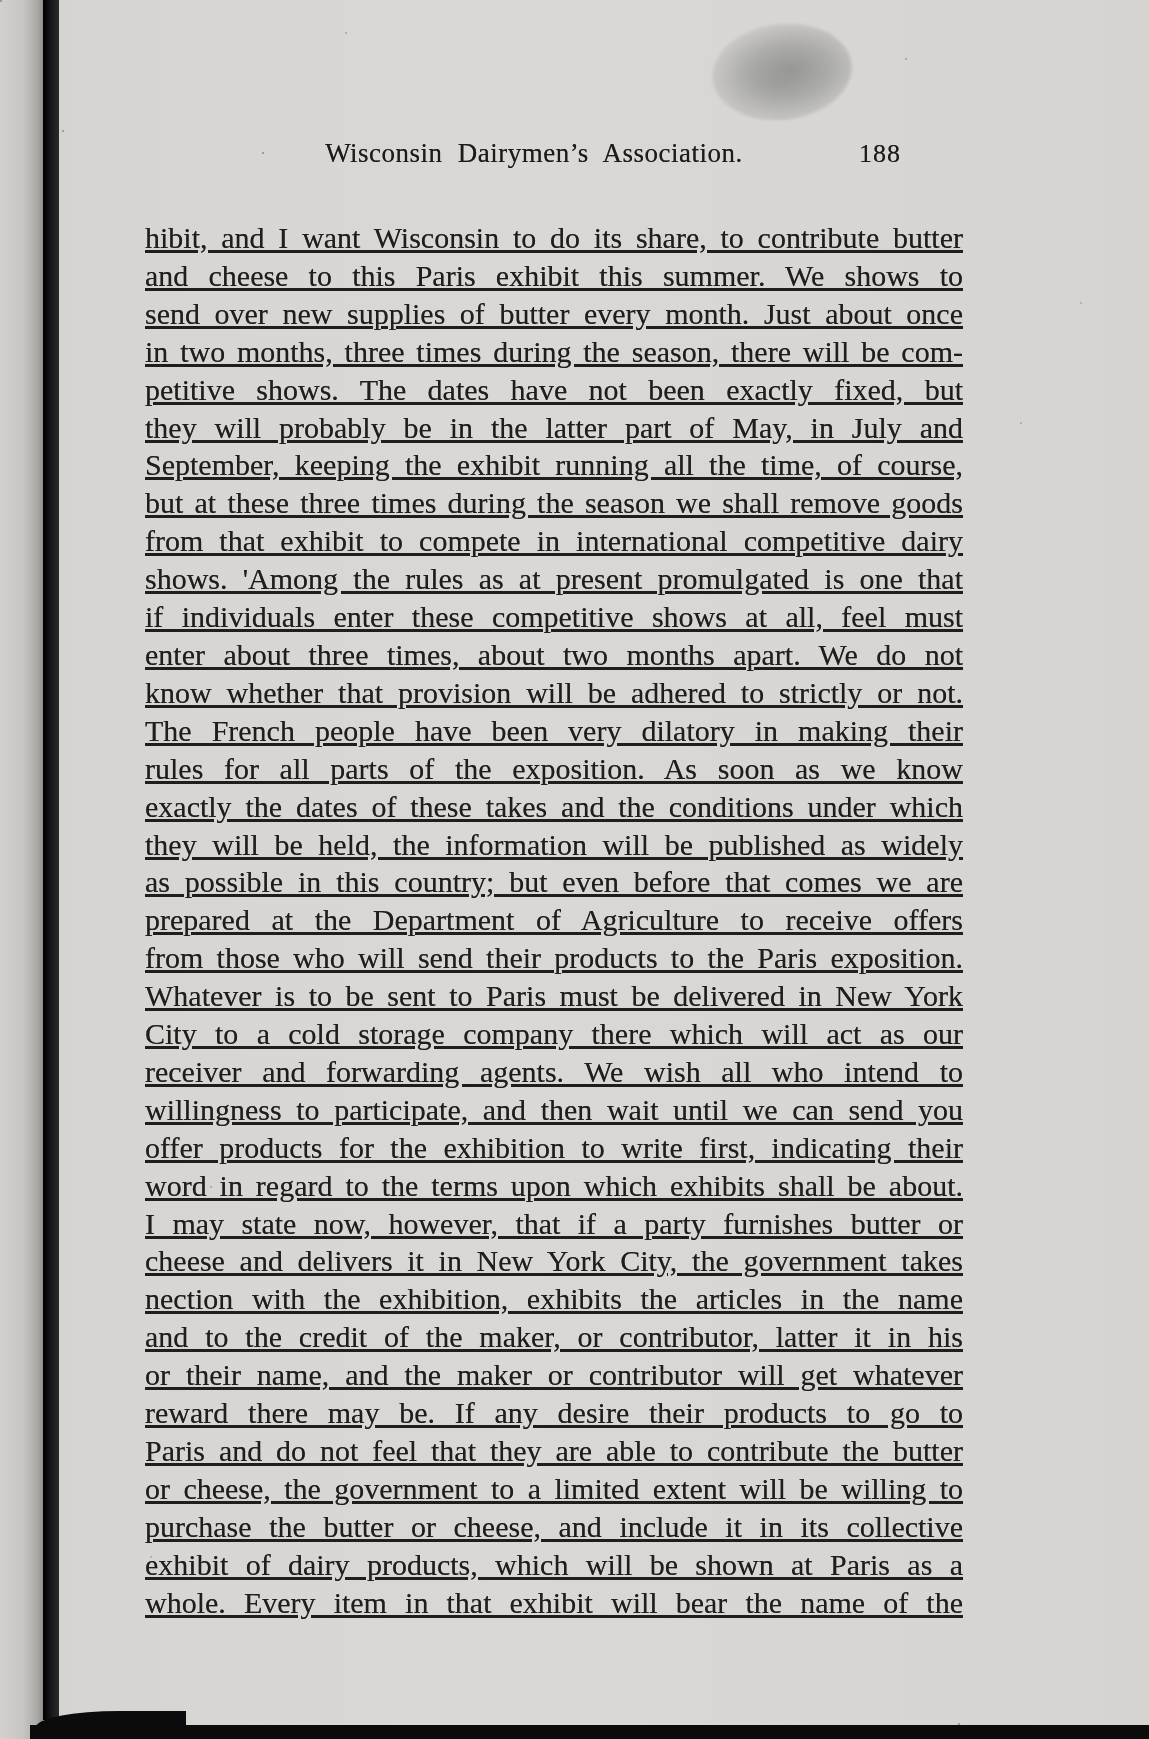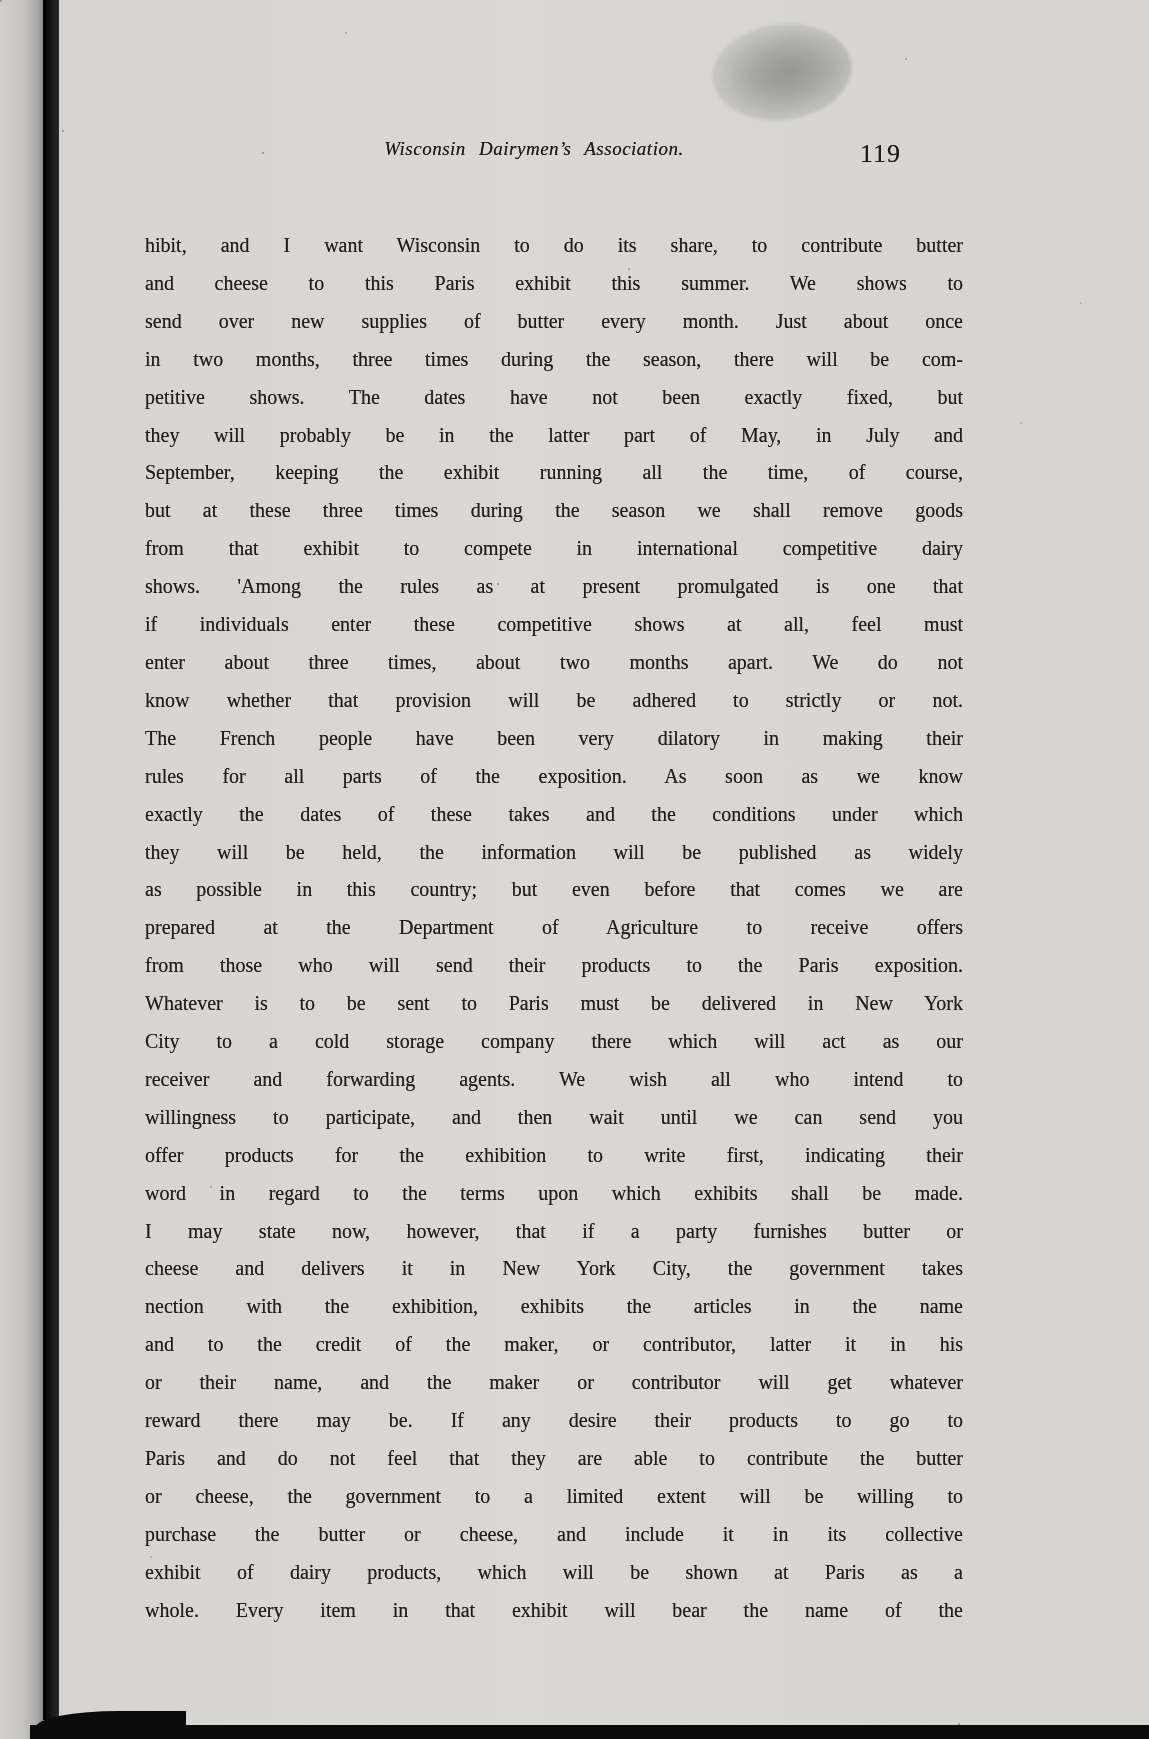--- a/index.html
+++ b/index.html
@@ -80,60 +80,60 @@
   .header {
     position: absolute;
     left: 145px; top: 138px;
     width: 818px; height: 40px;
     color: #1d1b19;
   }
   .running-title {
     position: absolute;
     left: 0; right: 40px;
     text-align: center;
-    font-style: italic;
-    font-size: 19px;
+    font-size: 27px;
     word-spacing: 8px;
     letter-spacing: 0.5px;
     text-shadow: 0 0 0.5px rgba(29,27,25,0.7);
   }
   .folio {
     position: absolute;
     right: 62px; top: 1px;
     font-size: 26px;
     letter-spacing: 1px;
     text-shadow: 0 0 0.5px rgba(29,27,25,0.7);
   }
   .body-text {
     position: absolute;
-    left: 145px; top: 227px;
+    left: 145px; top: 219px;
     width: 818px;
-    font-size: 20px;
+    font-size: 30px;
     line-height: 37.9px;
     color: #201e1c;
     text-shadow: 0 0 0.6px rgba(32,30,28,0.65);
+    text-decoration: underline;
   }
   .body-text .line {
     text-align: justify;
     text-align-last: justify;
     text-justify: inter-word;
   }
 </style>
 </head>
 <body>
 
 <div class="scan">
   <div class="gutter"></div>
   <div class="binding-bar"></div>
   <div class="smudge"></div>
   <div class="speckles"></div>
 
   <div class="header">
     <span class="running-title">Wisconsin Dairymen’s Association.</span>
-    <span class="folio">119</span>
+    <span class="folio">188</span>
   </div>
 
   <div class="body-text">
       <div class="line">hibit, and I want Wisconsin to do its share, to contribute butter</div>
       <div class="line">and cheese to this Paris exhibit this summer. We shows to</div>
       <div class="line">send over new supplies of butter every month. Just about once</div>
       <div class="line">in two months, three times during the season, there will be com-</div>
       <div class="line">petitive shows. The dates have not been exactly fixed, but</div>
       <div class="line">they will probably be in the latter part of May, in July and</div>
       <div class="line">September, keeping the exhibit running all the time, of course,</div>
@@ -148,21 +148,21 @@
       <div class="line">exactly the dates of these takes and the conditions under which</div>
       <div class="line">they will be held, the information will be published as widely</div>
       <div class="line">as possible in this country; but even before that comes we are</div>
       <div class="line">prepared at the Department of Agriculture to receive offers</div>
       <div class="line">from those who will send their products to the Paris exposition.</div>
       <div class="line">Whatever is to be sent to Paris must be delivered in New York</div>
       <div class="line">City to a cold storage company there which will act as our</div>
       <div class="line">receiver and forwarding agents. We wish all who intend to</div>
       <div class="line">willingness to participate, and then wait until we can send you</div>
       <div class="line">offer products for the exhibition to write first, indicating their</div>
-      <div class="line">word in regard to the terms upon which exhibits shall be made.</div>
+      <div class="line">word in regard to the terms upon which exhibits shall be about.</div>
       <div class="line">I may state now, however, that if a party furnishes butter or</div>
       <div class="line">cheese and delivers it in New York City, the government takes</div>
       <div class="line">nection with the exhibition, exhibits the articles in the name</div>
       <div class="line">and to the credit of the maker, or contributor, latter it in his</div>
       <div class="line">or their name, and the maker or contributor will get whatever</div>
       <div class="line">reward there may be. If any desire their products to go to</div>
       <div class="line">Paris and do not feel that they are able to contribute the butter</div>
       <div class="line">or cheese, the government to a limited extent will be willing to</div>
       <div class="line">purchase the butter or cheese, and include it in its collective</div>
       <div class="line">exhibit of dairy products, which will be shown at Paris as a</div>

